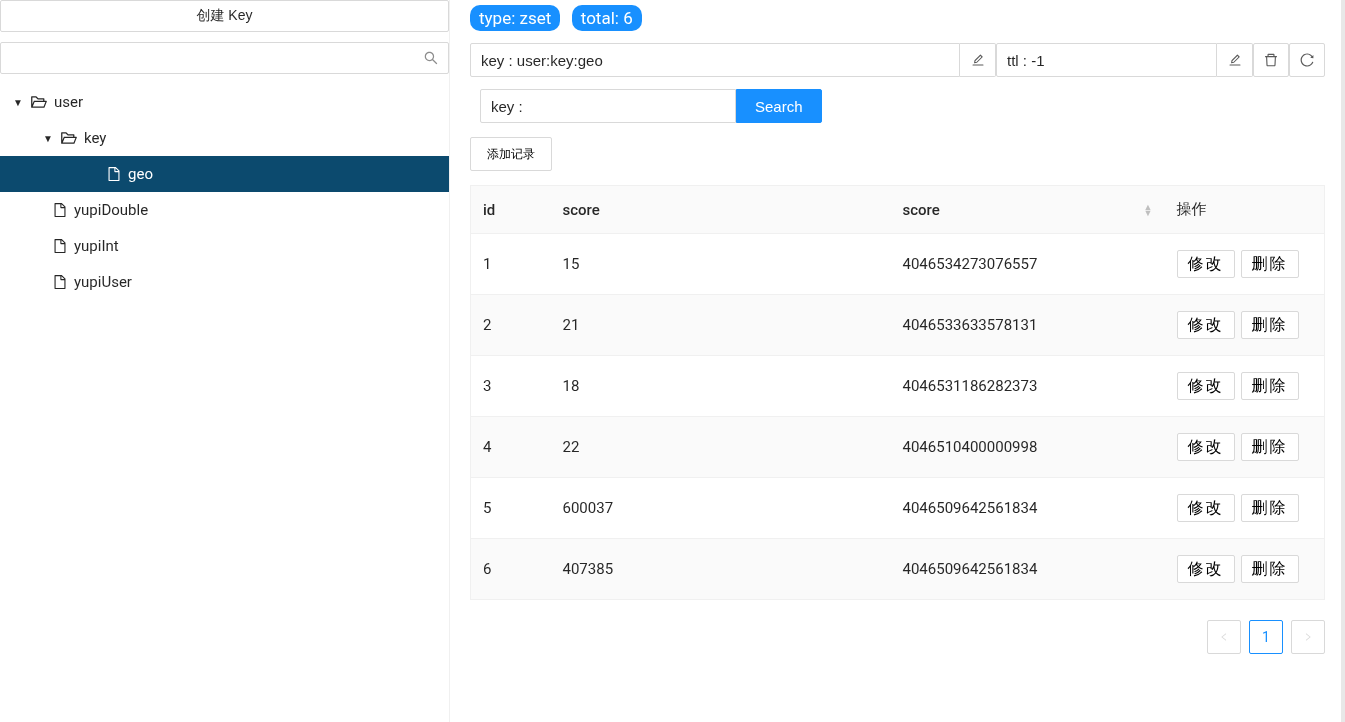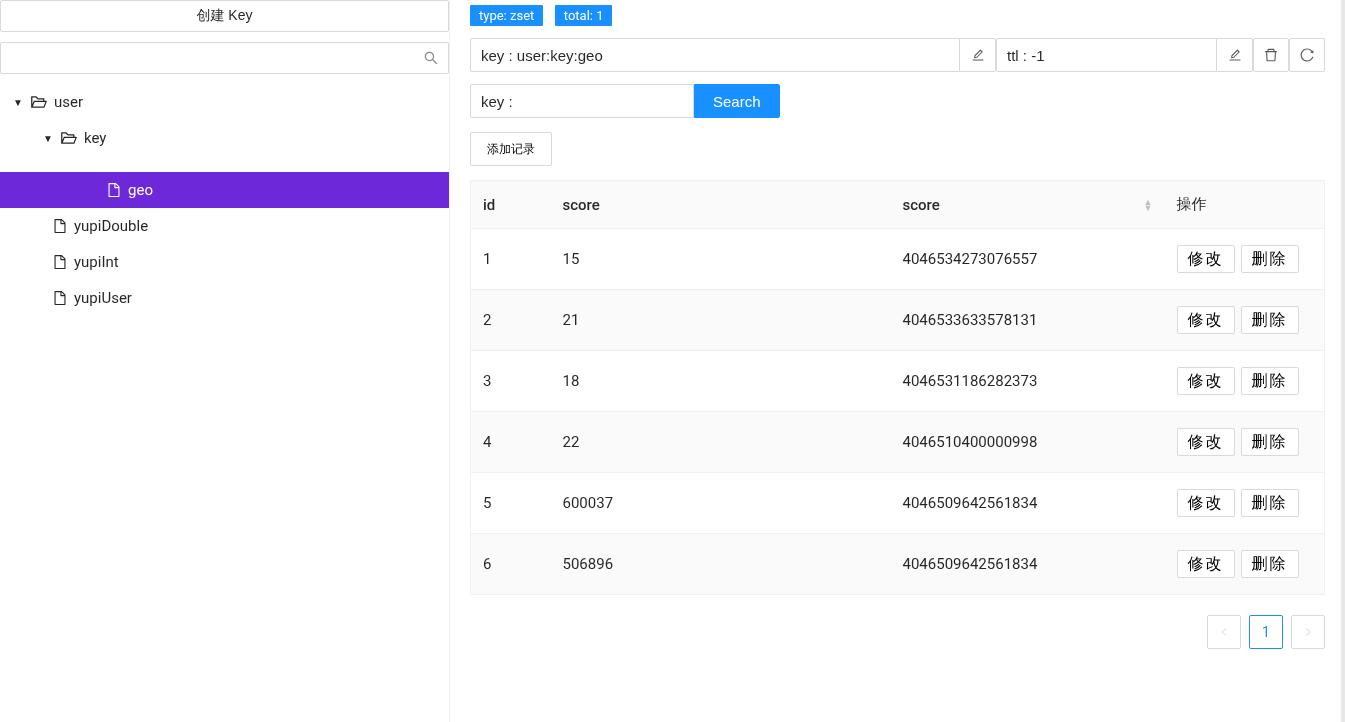--- a/index.html
+++ b/index.html
@@ -7,41 +7,41 @@
     .container { display: flex; height: 722px; }
     
     .sidebar { width: 450px; border-right: 1px solid #f0f0f0; }
     .create-btn { width: 100%; height: 32px; border: 1px solid #d9d9d9; background: #fff; border-radius: 2px; cursor: pointer; font-size: 14px; color: rgba(0,0,0,0.85); margin-bottom: 10px; }
     .search-wrap { position: relative; margin-bottom: 10px; }
     .search-input { width: 100%; height: 32px; border: 1px solid #d9d9d9; border-radius: 2px; padding: 0 30px 0 10px; font-size: 14px; }
     .search-icon { position: absolute; right: 10px; top: 8px; color: rgba(0,0,0,0.45); cursor: pointer; }
     
     .tree { user-select: none; }
     .tree-node { display: flex; align-items: center; height: 36px; padding-left: 12px; cursor: pointer; }
-    .tree-node.selected { background: #6d28d9; color: #fff; margin-top: 16px; }
+    .tree-node.selected { background: #0c4a6e; color: #fff; }
     .tree-caret { width: 12px; display: inline-block; font-size: 10px; text-align: center; }
     .tree-folder-icon, .tree-file-icon { margin: 0 6px; display: inline-flex; }
     .tree-label { font-size: 15px; }
     .indent-1 { padding-left: 42px; }
     .indent-2 { padding-left: 100px; }
     .indent-1b { padding-left: 46px; }
     
     .main { flex: 1; padding: 5px 20px; overflow: auto; position: relative; }
     .tags-row { margin-bottom: 12px; }
-    .tag { display: inline-block; background: #1890ff; color: #fff; padding: 3px 9px; border-radius: 1px; font-size: 13px; margin-right: 8px; }
+    .tag { display: inline-block; background: #1890ff; color: #fff; padding: 3px 9px; border-radius: 10px; font-size: 17px; margin-right: 8px; }
     
     .controls-row { display: flex; margin-bottom: 12px; align-items: flex-start; }
     .input-group { display: flex; flex: 1; }
     .input-group.ttl { flex: 0 0 160px; }
     .text-input { flex: 1; height: 34px; border: 1px solid #d9d9d9; border-radius: 2px 0 0 2px; padding: 0 10px; font-size: 15px; color: rgba(0,0,0,0.85); }
     .input-suffix { width: 36px; height: 34px; border: 1px solid #d9d9d9; border-left: none; background: #fff; display: flex; align-items: center; justify-content: center; cursor: pointer; border-radius: 0 2px 2px 0; color: rgba(0,0,0,0.65); }
     .icon-btn { width: 36px; height: 34px; border: 1px solid #d9d9d9; background: #fff; display: flex; align-items: center; justify-content: center; cursor: pointer; border-radius: 2px; color: rgba(0,0,0,0.65); }
     
     .search-row { display: flex; gap: 0; margin-bottom: 14px; }
-    .search-row .text-input { width: 224px; flex: none; border-radius: 2px 0 0 2px; }
+    .search-row .text-input { width: 256px; flex: none; border-radius: 2px 0 0 2px; margin-left: 10px; }
     .search-btn { height: 34px; padding: 4px 18px; background: #1890ff; color: #fff; border: 1px solid #1890ff; border-radius: 0 2px 2px 0; cursor: pointer; font-size: 15px; }
     
     .add-btn { height: 34px; padding: 0 16px; border: 1px solid #d9d9d9; background: #fff; border-radius: 2px; cursor: pointer; font-size: 12px; margin-bottom: 14px; }
     
     .table { width: 100%; border-collapse: collapse; border: 1px solid #f0f0f0; }
     .table th { background: #fafafa; padding: 14px 12px; text-align: left; font-weight: 500; border-bottom: 1px solid #f0f0f0; font-size: 15px; position: relative; }
     .table td { padding: 16px 12px; border-bottom: 1px solid #f0f0f0; font-size: 15px; }
     .table tbody tr:nth-child(even) { background: #fafafa; }
     .table tbody tr:last-child td { border-bottom: none; }
     .sort-icons { position: absolute; right: 12px; top: 50%; transform: translateY(-50%); display: flex; flex-direction: column; line-height: 6px; font-size: 9px; color: #bfbfbf; }
@@ -120,21 +120,21 @@
             </svg>
         </span>
         <span class="tree-label">yupiUser</span>
       </div>
     </div>
   </div>
 
   <div class="main">
     <div class="tags-row">
       <span class="tag">type: zset</span>
-      <span class="tag">total: 1</span>
+      <span class="tag">total: 6</span>
     </div>
 
     <div class="controls-row">
       <div class="input-group">
         <input class="text-input" value="key : user:key:geo" style="">
         <span class="input-suffix">
           <svg width="14" height="14" viewBox="0 0 1024 1024" fill="currentColor">
               <path d="M257.7 752c2 0 4-.2 6-.5L431.9 722c2-.4 3.9-1.3 5.3-2.8l423.9-423.9a9.96 9.96 0 000-14.1L694.9 114.9c-1.9-1.9-4.4-2.9-7.1-2.9s-5.2 1-7.1 2.9L256.8 538.8c-1.5 1.5-2.4 3.3-2.8 5.3l-29.5 168.2a33.5 33.5 0 009.4 29.8c6.6 6.4 14.9 9.9 23.8 9.9zm67.4-174.4L687.8 215l73.3 73.3-362.7 362.6-88.9 15.7 15.6-89zM880 836H144c-17.7 0-32 14.3-32 32v36c0 4.4 3.6 8 8 8h784c4.4 0 8-3.6 8-8v-36c0-17.7-14.3-32-32-32z"></path>
             </svg>
         </span>
@@ -217,21 +217,21 @@
           <tr>
     <td>5</td>
     <td>600037</td>
     <td>4046509642561834</td>
     <td>
       <button class="action-btn">修改</button><button class="action-btn">删除</button>
     </td>
           </tr>
           <tr>
     <td>6</td>
-    <td>506896</td>
+    <td>407385</td>
     <td>4046509642561834</td>
     <td>
       <button class="action-btn">修改</button><button class="action-btn">删除</button>
     </td>
           </tr>
         </tbody>
     </table>
 
     <div class="pagination">
       <div class="page-btn disabled">

